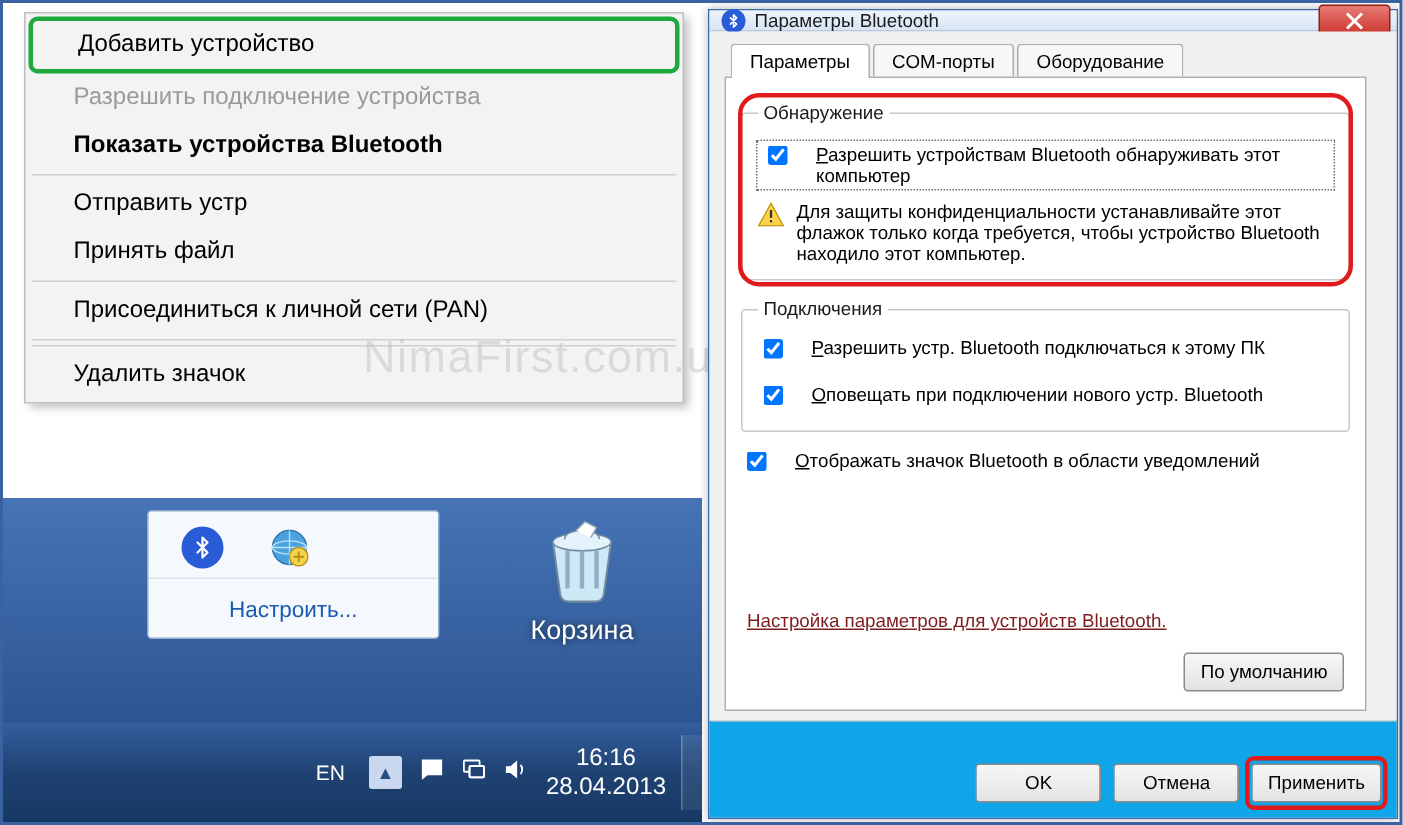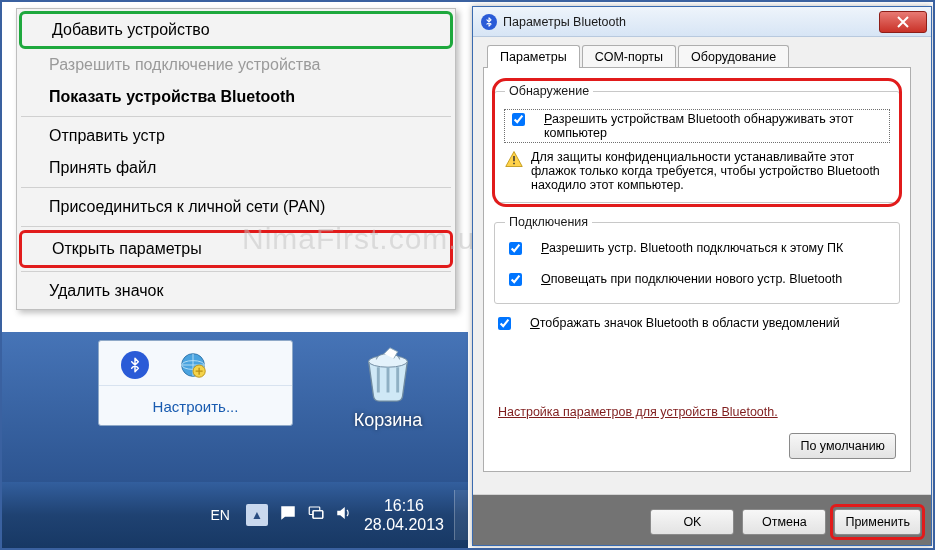--- a/index.html
+++ b/index.html
@@ -79,21 +79,21 @@
   
   .dialog {
     position: absolute; left: 470px; top: 4px; width: 460px; height: 540px;
     border: 1px solid #3a6bb0;
     background: #f0f0f0;
     box-shadow: 0 0 6px rgba(0,0,0,0.3);
     display: flex; flex-direction: column;
     font-size: 12.5px;
   }
   .titlebar {
-    height: 30px; background: linear-gradient(#eef4fb, #d7e5f5);
+    height: 14px; background: linear-gradient(#eef4fb, #d7e5f5);
     display: flex; align-items: center; padding: 0 4px 0 8px;
     border-bottom: 1px solid #b8c9de;
   }
   .titlebar .bt-mini { width: 16px; height: 16px; background:#2a5bd7; border-radius:50%; display:flex;align-items:center;justify-content:center;color:#fff;font-size:11px; margin-right:6px;}
   .titlebar .title { flex:1; color:#1a1a1a; }
   .titlebar .close {
     width: 48px; height: 22px; background: linear-gradient(#e87a74, #c93228);
     border: 1px solid #8e1e18; border-radius: 3px; color:#fff;
     display:flex; align-items:center; justify-content:center; font-size: 13px; font-weight:bold;
     cursor: pointer;
@@ -127,24 +127,23 @@
   .discovery-wrap { position: relative; }
   .discovery-wrap::before {
     content:""; position:absolute; inset:-6px -2px -4px -2px;
     border: 3px solid #e11b1b; border-radius: 14px; pointer-events:none;
   }
 
   .link { color:#7f1d1d; text-decoration: underline; cursor:pointer; }
   .bottom-inpanel { position:absolute; bottom: 12px; right: 14px; }
 
   .dlg-buttons {
-    padding: 14px 10px 10px 0; background:#737373;
+    padding: 28px 10px 10px 0; background:#0ea5e9;
     display:flex; justify-content:flex-end; gap:8px;
     border-top: 1px solid #d4d4d4;
-    margin-top: 16px;
   }
   .winbtn {
     min-width: 84px; height: 26px; padding: 0 10px;
     background: linear-gradient(#f7f7f7,#e3e3e3); border:1px solid #8a8a8a;
     border-radius: 3px; cursor:pointer; font-size: 12.5px;
   }
   .apply-wrap { position: relative; }
   .apply-wrap::before {
     content:""; position:absolute; inset:-5px -4px -5px -4px;
     border: 3px solid #e11b1b; border-radius: 6px; pointer-events:none;
@@ -160,21 +159,20 @@
   <div class="context-menu">
     <div class="cm-item hl-green">Добавить устройство</div>
     <div class="cm-item disabled">Разрешить подключение устройства</div>
     <div class="cm-item bold">Показать устройства Bluetooth</div>
     <div class="cm-sep"></div>
     <div class="cm-item">Отправить устр</div>
     <div class="cm-item">Принять файл</div>
     <div class="cm-sep"></div>
     <div class="cm-item">Присоединиться к личной сети (PAN)</div>
     <div class="cm-sep"></div>
-    <div class="cm-item hl-red">Открыть параметры</div>
     <div class="cm-sep"></div>
     <div class="cm-item">Удалить значок</div>
   </div>
 
   <span class="watermark">NimaFirst.com.ua</span>
 
   <div class="tray-popup">
     <div class="tray-icons">
       <div class="ico">
         <div class="bt-glyph">

